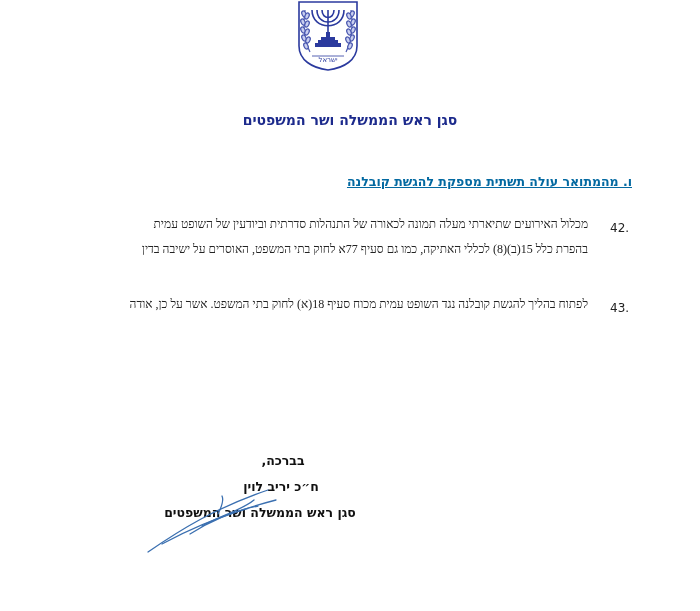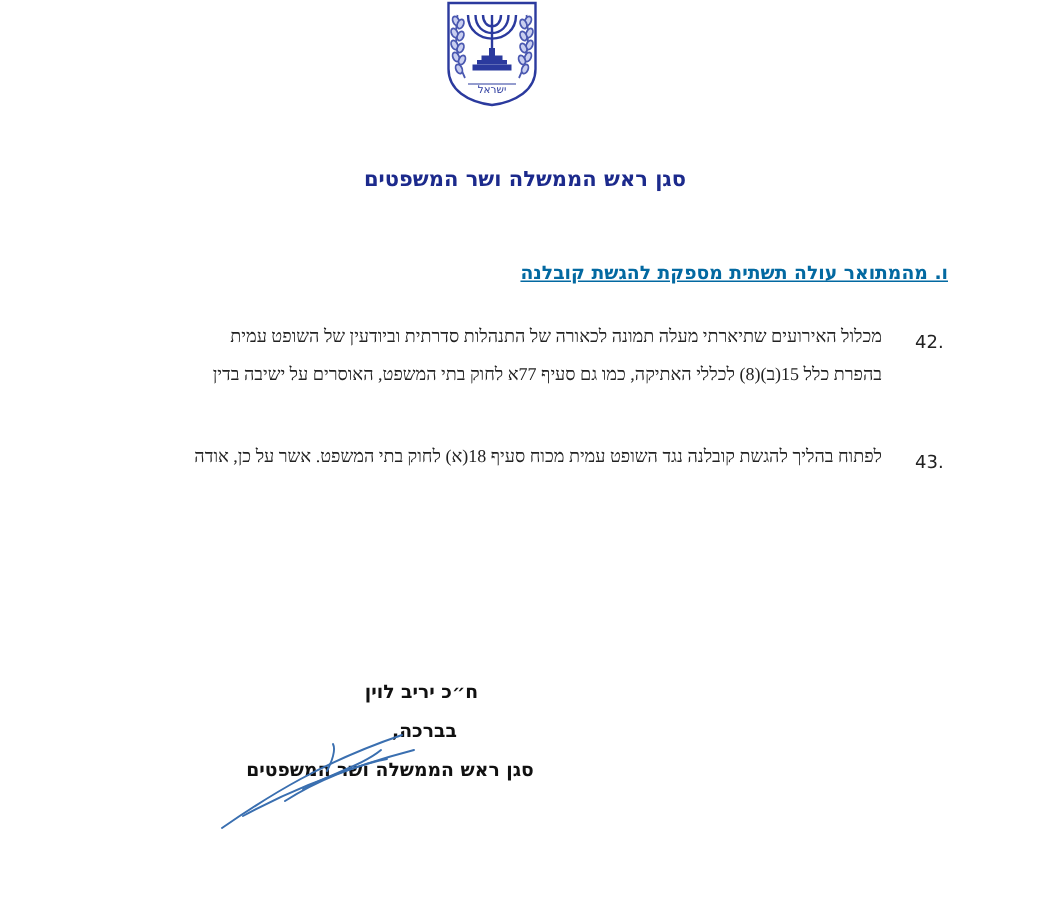--- a/index.html
+++ b/index.html
@@ -161,22 +161,22 @@
 </div>
 
 <div class="para" id="p43">
   <span class="num">43.</span>
   <div class="body">
     <span class="line">לפתוח בהליך להגשת קובלנה נגד השופט עמית מכוח סעיף 18(א) לחוק בתי המשפט. אשר על כן, אודה</span>
   </div>
 </div>
 
 <div class="closing">
+  <span class="line greeting">בברכה,</span>
   <span class="line name">ח״כ יריב לוין</span>
-  <span class="line greeting">בברכה,</span>
   <span class="line">סגן ראש הממשלה ושר המשפטים</span>
 </div>
 
 <div class="signature">
   <svg width="140" height="90" viewBox="0 0 140 90" xmlns="http://www.w3.org/2000/svg">
     <g fill="none" stroke="#3a6fb0" stroke-width="1.3" stroke-linecap="round">
       <path d="M8 82 C40 60 75 38 128 20"></path>
       <path d="M22 74 C55 56 90 42 136 30"></path>
       <path d="M50 64 C72 50 98 40 118 36"></path>
       <path d="M78 44 C82 36 84 30 82 26"></path>

